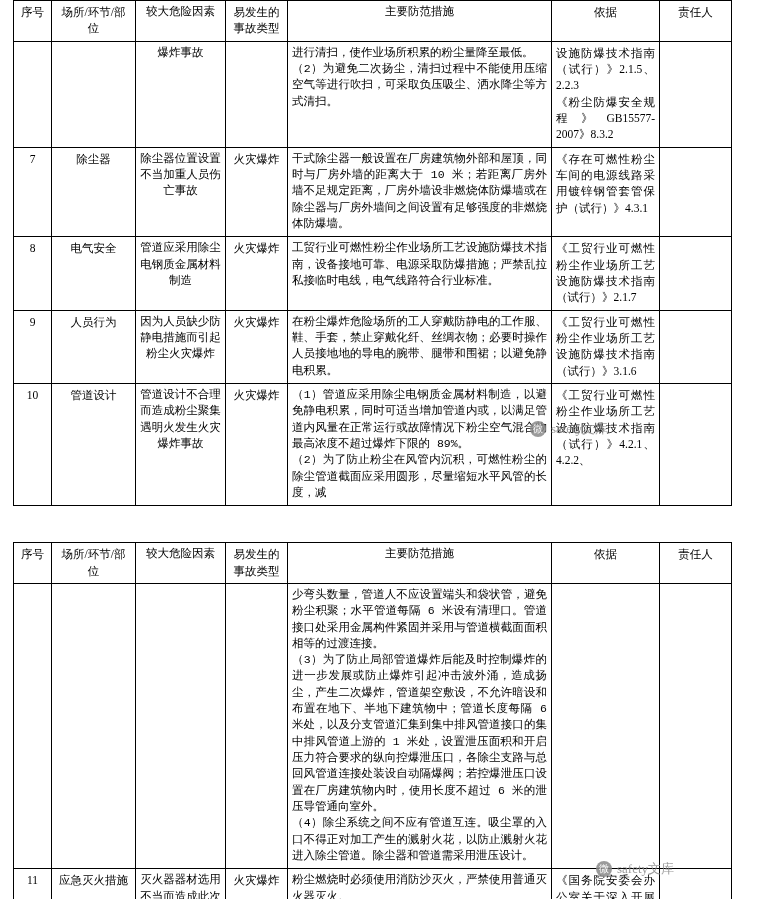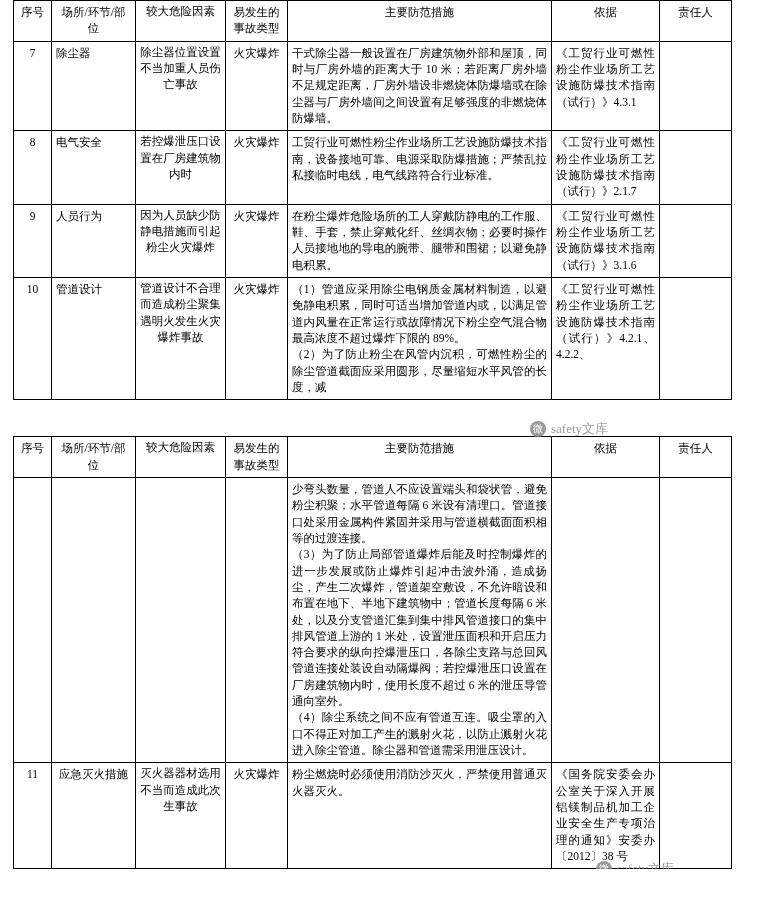--- a/index.html
+++ b/index.html
@@ -32,24 +32,24 @@
     font-weight: normal;
   }
   .hdr td {
     text-align: center;
     vertical-align: middle;
     font-size: 12px;
     padding: 6px 2px;
     font-weight: bold;
   }
   .c-seq   { width: 38px;  text-align: center; vertical-align: middle; }
-  .c-place { width: 84px;  text-align: left; vertical-align: middle; }
+  .c-place { width: 84px;  text-align: center; vertical-align: middle; }
   .c-risk  { width: 90px;  text-align: center; font-family: Liberation Mono, monospace; }
   .c-acc   { width: 62px;  text-align: center; vertical-align: middle; margin-top: 48px; }
-  .c-meas  { width: 264px; text-align: left; }
+  .c-meas  { width: 264px; text-align: left; font-family: Liberation Mono, monospace; }
   .c-basis { width: 108px; text-align: center; }
   .c-resp  { width: 72px;  text-align: center; }
 
   .cell-center-mid { text-align: center; vertical-align: middle; }
   .cell-just { text-align: justify; text-justify: inter-ideograph; }
 
   .spacer {
     height: 36px;
   }
 
@@ -99,35 +99,50 @@
       <tr class="hdr">
         <td class="c-seq">序号</td>
         <td class="c-place">场所/环节/部位</td>
         <td class="c-risk">较大危险因素</td>
         <td class="c-acc">易发生的事故类型</td>
         <td class="c-meas">主要防范措施</td>
         <td class="c-basis">依据</td>
         <td class="c-resp">责任人</td>
       </tr>
 
+      <tr>
+        <td class="c-seq"></td>
+        <td class="c-place"></td>
+        <td class="c-risk cell-center-mid">爆炸事故</td>
+        <td class="c-acc"></td>
+        <td class="c-meas cell-just">
+            <p>进行清扫，使作业场所积累的粉尘量降至最低。</p>
+            <p>（2）为避免二次扬尘，清扫过程中不能使用压缩空气等进行吹扫，可采取负压吸尘、洒水降尘等方式清扫。</p>
+          </td>
+        <td class="c-basis cell-just">
+            <p>设施防爆技术指南（试行）》2.1.5、2.2.3</p>
+            <p>《粉尘防爆安全规程》GB15577-2007》8.3.2</p>
+          </td>
+        <td class="c-resp"></td>
+      </tr>
 
       <tr>
         <td class="c-seq">7</td>
         <td class="c-place">除尘器</td>
         <td class="c-risk cell-center-mid">除尘器位置设置不当加重人员伤亡事故</td>
         <td class="c-acc">火灾爆炸</td>
         <td class="c-meas cell-just">干式除尘器一般设置在厂房建筑物外部和屋顶，同时与厂房外墙的距离大于 10 米；若距离厂房外墙不足规定距离，厂房外墙设非燃烧体防爆墙或在除尘器与厂房外墙间之间设置有足够强度的非燃烧体防爆墙。</td>
-        <td class="c-basis cell-just">《工贸行业可燃性粉尘作业场所工艺设施防爆技术指南（试行）》4.3.1</td>
+        <td class="c-basis cell-just">《存在可燃性粉尘车间的电源线路采用镀锌钢管套管保护（试行）》4.3.1</td>
         <td class="c-resp"></td>
       </tr>
 
       <tr>
         <td class="c-seq">8</td>
         <td class="c-place">电气安全</td>
-        <td class="c-risk cell-center-mid">若控爆泄压口设置在厂房建筑物内时</td>
+        <td class="c-risk cell-center-mid">管道应采用除尘电钢质金属材料制造</td>
         <td class="c-acc">火灾爆炸</td>
         <td class="c-meas cell-just">工贸行业可燃性粉尘作业场所工艺设施防爆技术指南，设备接地可靠、电源采取防爆措施；严禁乱拉私接临时电线，电气线路符合行业标准。</td>
         <td class="c-basis cell-just">《工贸行业可燃性粉尘作业场所工艺设施防爆技术指南（试行）》2.1.7</td>
         <td class="c-resp"></td>
       </tr>
 
       <tr>
         <td class="c-seq">9</td>
         <td class="c-place">人员行为</td>
         <td class="c-risk cell-center-mid">因为人员缺少防静电措施而引起粉尘火灾爆炸</td>

